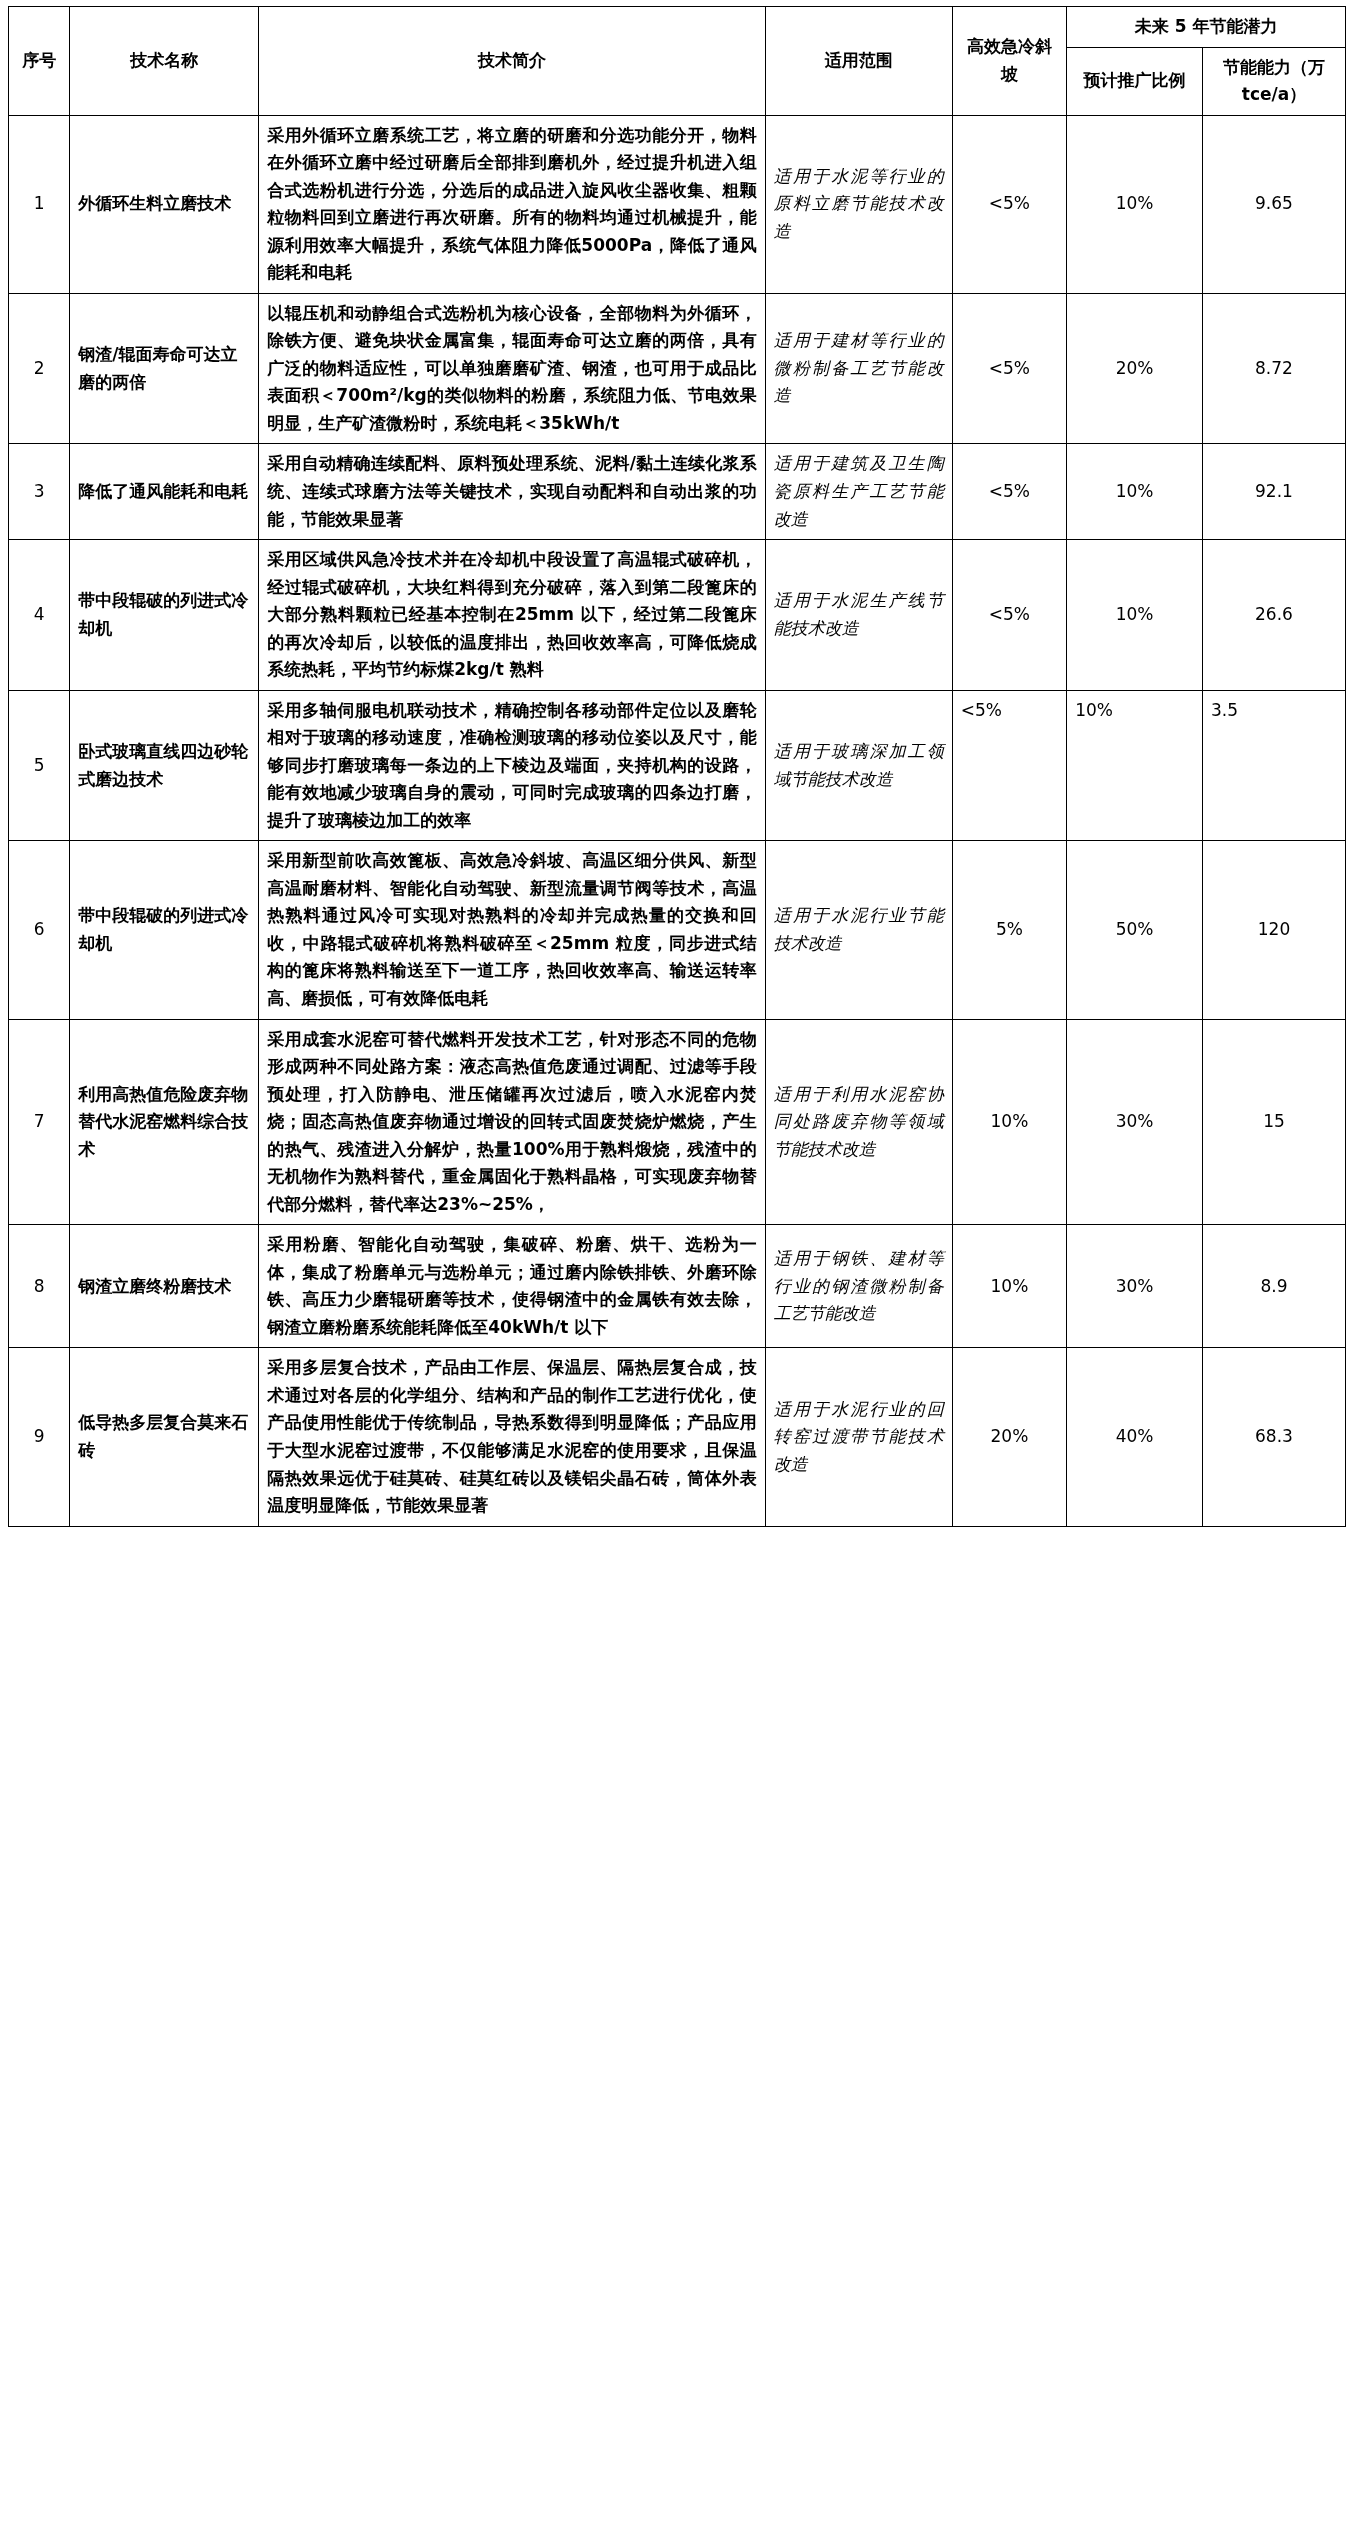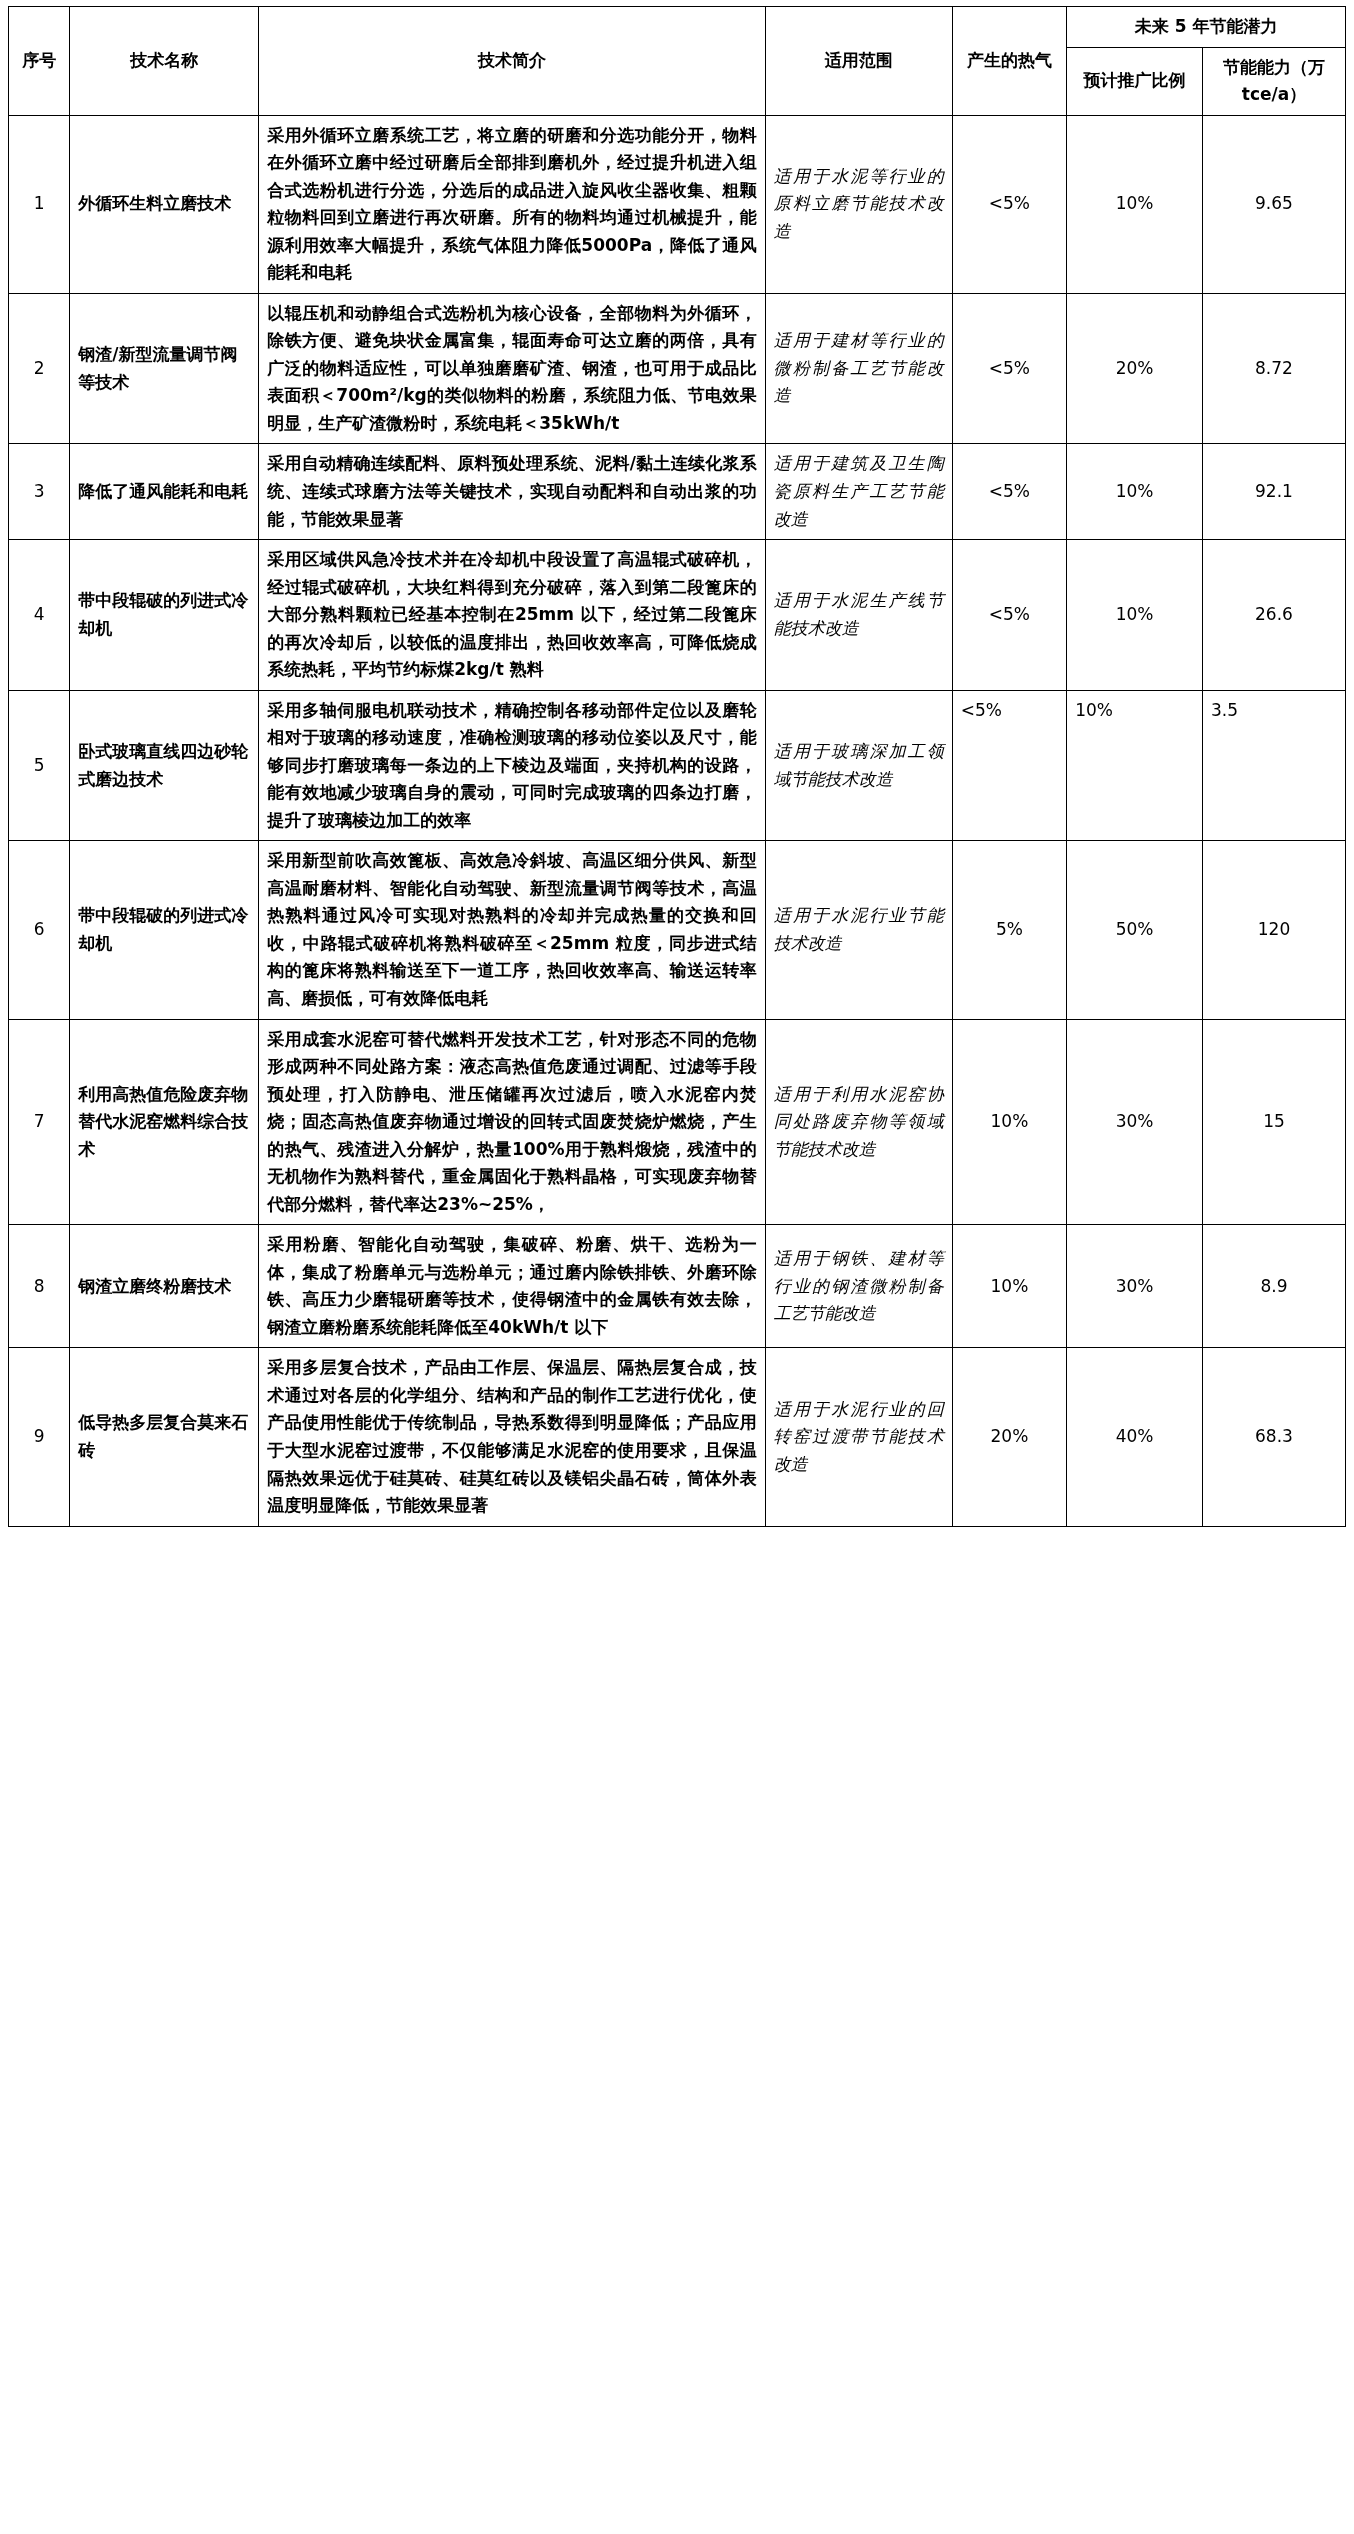--- a/index.html
+++ b/index.html
@@ -92,21 +92,21 @@
       <col class="c-ratio">
       <col class="c-plan">
       <col class="c-save">
     </colgroup>
     <thead>
       <tr>
         <th class="th-main" rowspan="2">序号</th>
         <th class="th-main" rowspan="2">技术名称</th>
         <th class="th-main" rowspan="2">技术简介</th>
         <th class="th-main" rowspan="2">适用范围</th>
-        <th class="th-main" rowspan="2">产生的热气</th>
+        <th class="th-main" rowspan="2">高效急冷斜坡</th>
         <th class="th-main" colspan="2">未来 5 年节能潜力</th>
       </tr>
       <tr>
         <th class="th-sub">预计推广比例</th>
         <th class="th-sub">节能能力（万 tce/a）</th>
       </tr>
     </thead>
     <tbody>
 
       <tr>
@@ -114,21 +114,21 @@
         <td class="name-cell">外循环生料立磨技术</td>
         <td class="desc-cell">采用外循环立磨系统工艺，将立磨的研磨和分选功能分开，物料在外循环立磨中经过研磨后全部排到磨机外，经过提升机进入组合式选粉机进行分选，分选后的成品进入旋风收尘器收集、粗颗粒物料回到立磨进行再次研磨。所有的物料均通过机械提升，能源利用效率大幅提升，系统气体阻力降低5000Pa，降低了通风能耗和电耗</td>
         <td class="scope-cell">适用于水泥等行业的原料立磨节能技术改造</td>
         <td class="num-cell">&lt;5%</td>
         <td class="num-cell">10%</td>
         <td class="num-cell">9.65</td>
       </tr>
 
       <tr>
         <td class="no-cell">2</td>
-        <td class="name-cell">钢渣/新型流量调节阀等技术</td>
+        <td class="name-cell">钢渣/辊面寿命可达立磨的两倍</td>
         <td class="desc-cell">以辊压机和动静组合式选粉机为核心设备，全部物料为外循环，除铁方便、避免块状金属富集，辊面寿命可达立磨的两倍，具有广泛的物料适应性，可以单独磨磨矿渣、钢渣，也可用于成品比表面积＜700m²/kg的类似物料的粉磨，系统阻力低、节电效果明显，生产矿渣微粉时，系统电耗＜35kWh/t</td>
         <td class="scope-cell">适用于建材等行业的微粉制备工艺节能改造</td>
         <td class="num-cell">&lt;5%</td>
         <td class="num-cell">20%</td>
         <td class="num-cell">8.72</td>
       </tr>
 
       <tr>
         <td class="no-cell">3</td>
         <td class="name-cell">降低了通风能耗和电耗</td>

